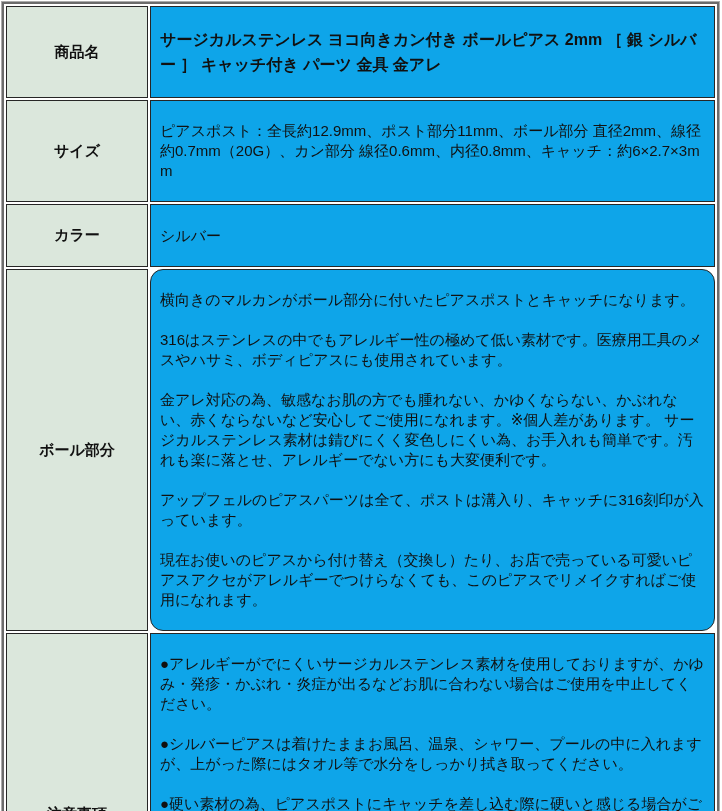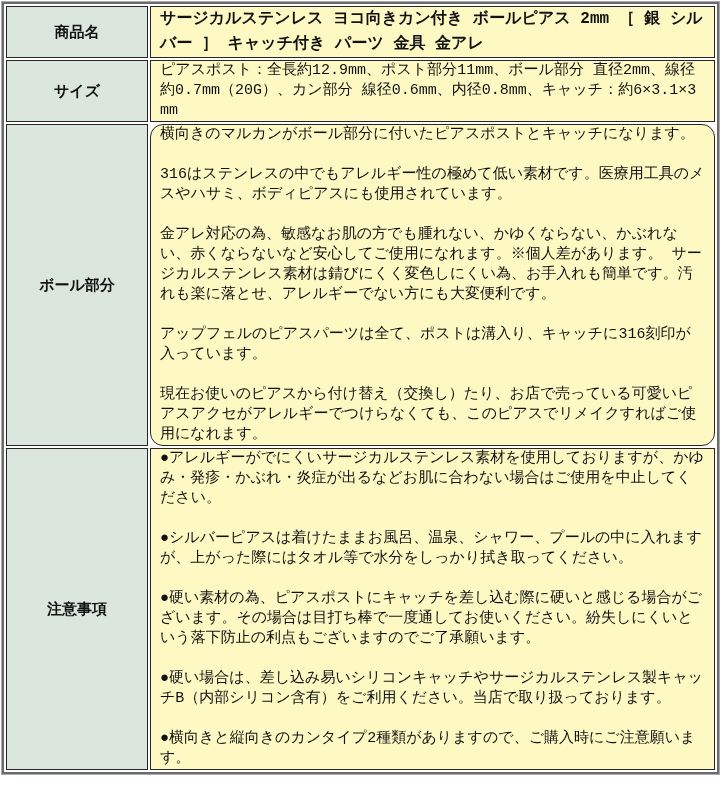--- a/index.html
+++ b/index.html
@@ -29,31 +29,30 @@
     border: 1px solid #262626;
     font-size: 15px;
     font-weight: bold;
     color: #111111;
     text-align: center;
     vertical-align: middle;
     padding: 4px 2px;
   }
   td.spec-value {
     border: 1px solid #262626;
-    background: #fef9c3;
+    background: #0ea5e9;
     font-size: 15px;
     line-height: 20px;
     color: #111111;
     text-align: left;
     vertical-align: middle;
-    padding: 0 9px;
+    padding: 20px 9px;
     white-space: pre-line;
     word-break: break-all;
     overflow: hidden;
-    font-family: Liberation Mono, monospace;
   }
   
   .h-title  { height: 44px; }
   .h-size   { height: 42px; }
   .h-single { height: 21px; }
   .h-desc   { height: 292px; border-radius: 13px; }
   .h-note   { height: 288px; }
   td.v-title {
     font-weight: bold;
     font-size: 16px;
@@ -65,21 +64,25 @@
 
 <div class="page">
   <table class="spec-table">
     <tbody>
       <tr>
         <th class="spec-label">商品名</th>
         <td class="spec-value v-title h-title">サージカルステンレス ヨコ向きカン付き ボールピアス 2mm ［ 銀 シルバー ］ キャッチ付き パーツ 金具 金アレ</td>
       </tr>
       <tr>
         <th class="spec-label">サイズ</th>
-        <td class="spec-value h-size">ピアスポスト：全長約12.9mm、ポスト部分11mm、ボール部分 直径2mm、線径約0.7mm（20G）、カン部分 線径0.6mm、内径0.8mm、キャッチ：約6×3.1×3mm</td>
+        <td class="spec-value h-size">ピアスポスト：全長約12.9mm、ポスト部分11mm、ボール部分 直径2mm、線径約0.7mm（20G）、カン部分 線径0.6mm、内径0.8mm、キャッチ：約6×2.7×3mm</td>
+      </tr>
+      <tr>
+        <th class="spec-label">カラー</th>
+        <td class="spec-value h-single">シルバー</td>
       </tr>
       <tr>
         <th class="spec-label">ボール部分</th>
         <td class="spec-value h-desc">横向きのマルカンがボール部分に付いたピアスポストとキャッチになります。
 
 316はステンレスの中でもアレルギー性の極めて低い素材です。医療用工具のメスやハサミ、ボディピアスにも使用されています。
 
 金アレ対応の為、敏感なお肌の方でも腫れない、かゆくならない、かぶれない、赤くならないなど安心してご使用になれます。※個人差があります。 サージカルステンレス素材は錆びにくく変色しにくい為、お手入れも簡単です。汚れも楽に落とせ、アレルギーでない方にも大変便利です。
 
 アップフェルのピアスパーツは全て、ポストは溝入り、キャッチに316刻印が入っています。

